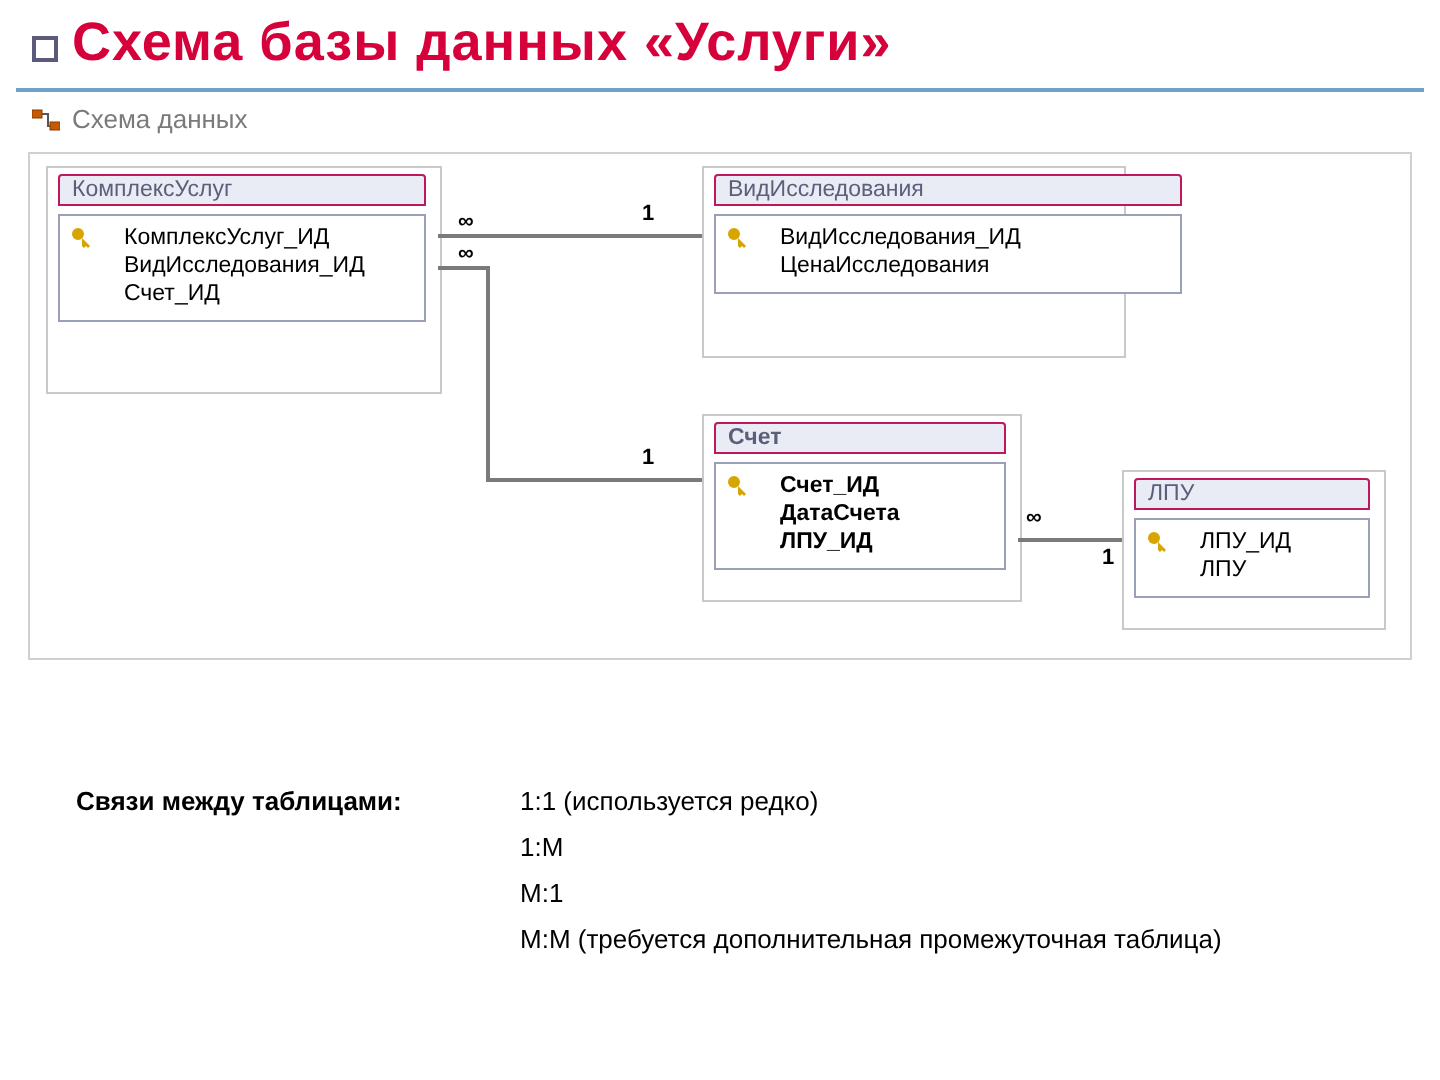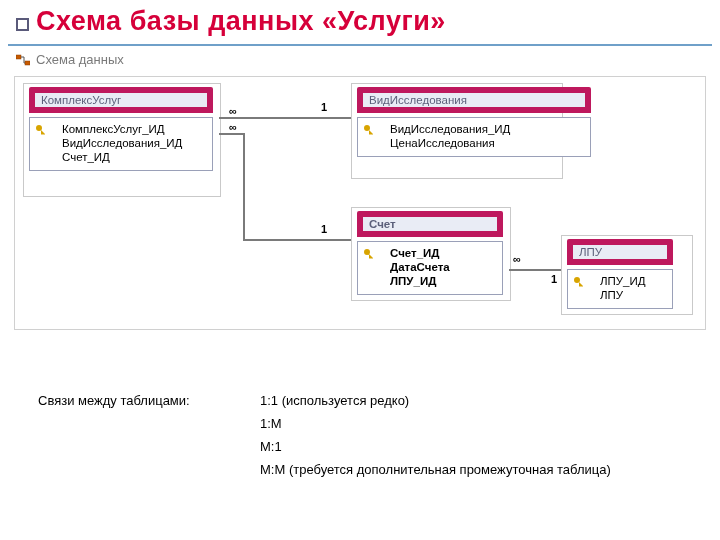--- a/index.html
+++ b/index.html
@@ -52,21 +52,21 @@
     right: 6px; height: 252px;
     border: 1px solid #d0d0d0;
   }
   
   .entity {
     position: absolute;
     font-size: 11.5px;
   }
   .ent-title {
     background: #e9ecf5;
-    border: 6px solid #be185d;
+    border: 1px solid #be185d;
     border-radius: 2px 2px 0 0;
     color: #5b5f7a;
     padding: 1px 6px;
   }
   .ent-body {
     background: #fff;
     border: 1px solid #9aa0b8;
     margin-top: 4px;
     padding: 4px 2px 6px 2px;
   }
@@ -101,21 +101,21 @@
   .entity, .ent-row { cursor: default; }
   
   .legend {
     position: absolute;
     left: 36px; top: 388px;
     font-family: Arial, sans-serif;
     font-size: 13px;
     color: #000;
   }
   .legend td { padding: 3px 0; vertical-align: top; }
-  .legend td.lab { font-weight: normal; width: 220px; }
+  .legend td.lab { font-weight: bold; width: 220px; }
 </style>
 </head>
 <body>
 
 <div class="title-bullet"></div>
 <div class="page-title">Схема базы данных «Услуги»</div>
 
 <div class="canvas-frame">
   <div class="win-tab">
     <span class="icon">
@@ -183,21 +183,21 @@
             <span>ДатаСчета</span>
           </div>
         <div class="ent-row">
             <span class="key-icon blank"></span>
             <span>ЛПУ_ИД</span>
           </div>
       </div>
     </div>
 
     <div class="ent-outer" style="left:546px; top:158px; width:130px; height:78px;"></div>
-    <div class="entity" style="left:552px; top:162px; width:106px;">
+    <div class="entity" style="left:552px; top:162px; width:118px;">
       <div class="ent-title">ЛПУ</div>
       <div class="ent-body">
         <div class="ent-row pk">
             <span class="key-icon"><svg viewBox="0 0 10 10">
                 <path d="M3 0a3 3 0 100 6 3 3 0 000-6zM5 5l4 4-1 1-1-1-1 1-1-1z"></path>
               </svg></span>
             <span>ЛПУ_ИД</span>
           </div>
         <div class="ent-row">
             <span class="key-icon blank"></span>

